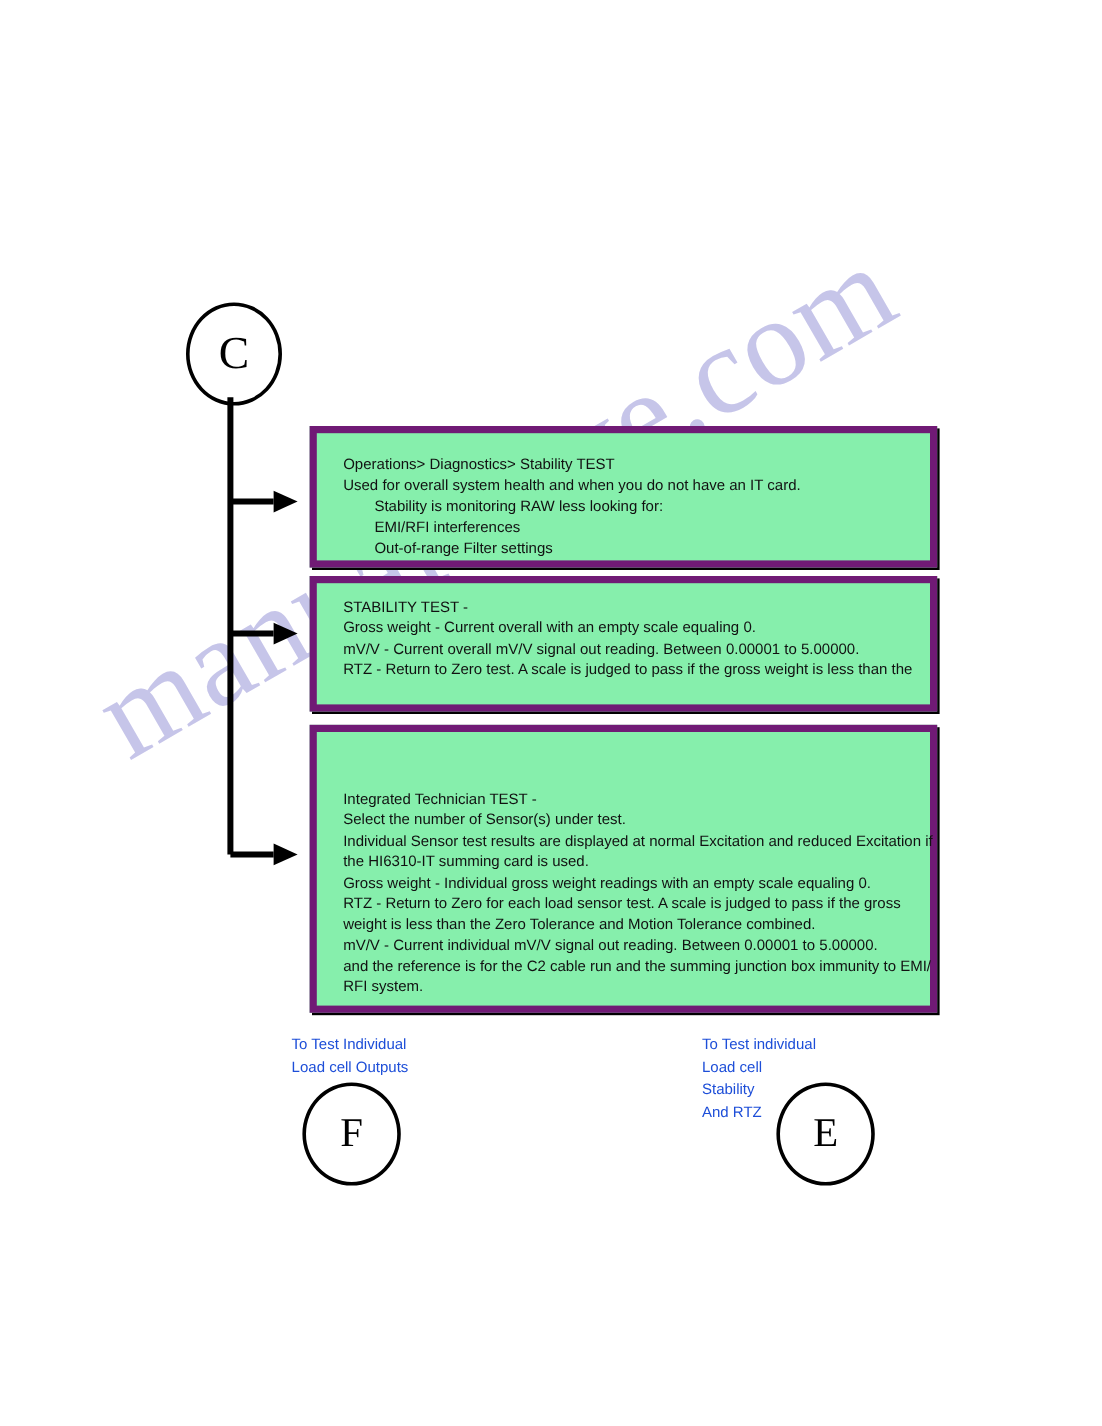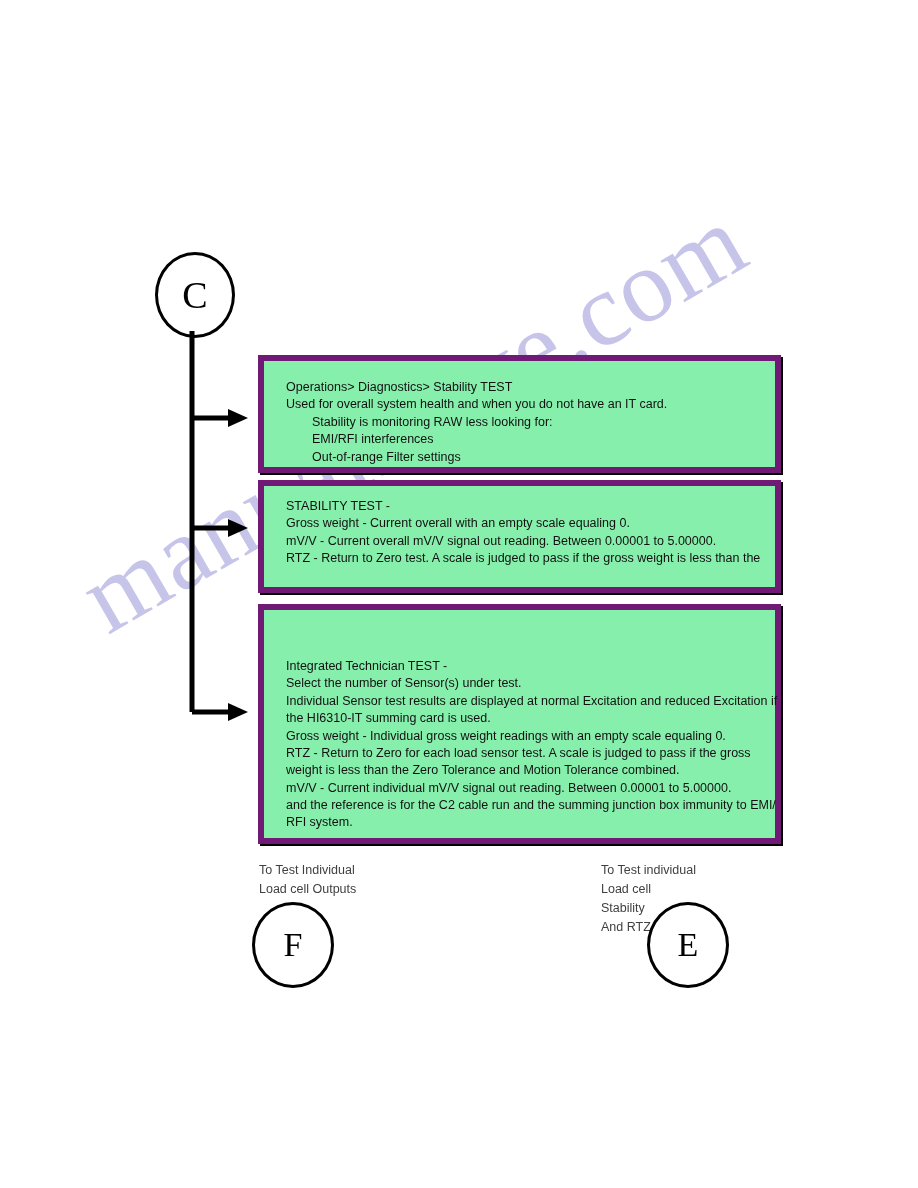--- a/index.html
+++ b/index.html
@@ -119,23 +119,22 @@
   #box-it-test .body { padding-top: 48px; }
 
   .tline { white-space: nowrap; }
   .tline.indent { padding-left: 26px; }
 
   
   .goto-label {
     position: absolute;
     font-size: 12.5px;
     line-height: 1.52;
-    color: #404040;
+    color: #1d4ed8;
     z-index: 3;
-    margin-left: 16px;
   }
   #label-f { left: 243px; top: 861px; }
   #label-e { left: 585px; top: 861px; }
 </style>
 </head>
 <body>
 
 <div id="page">
 
   <div id="watermark">

